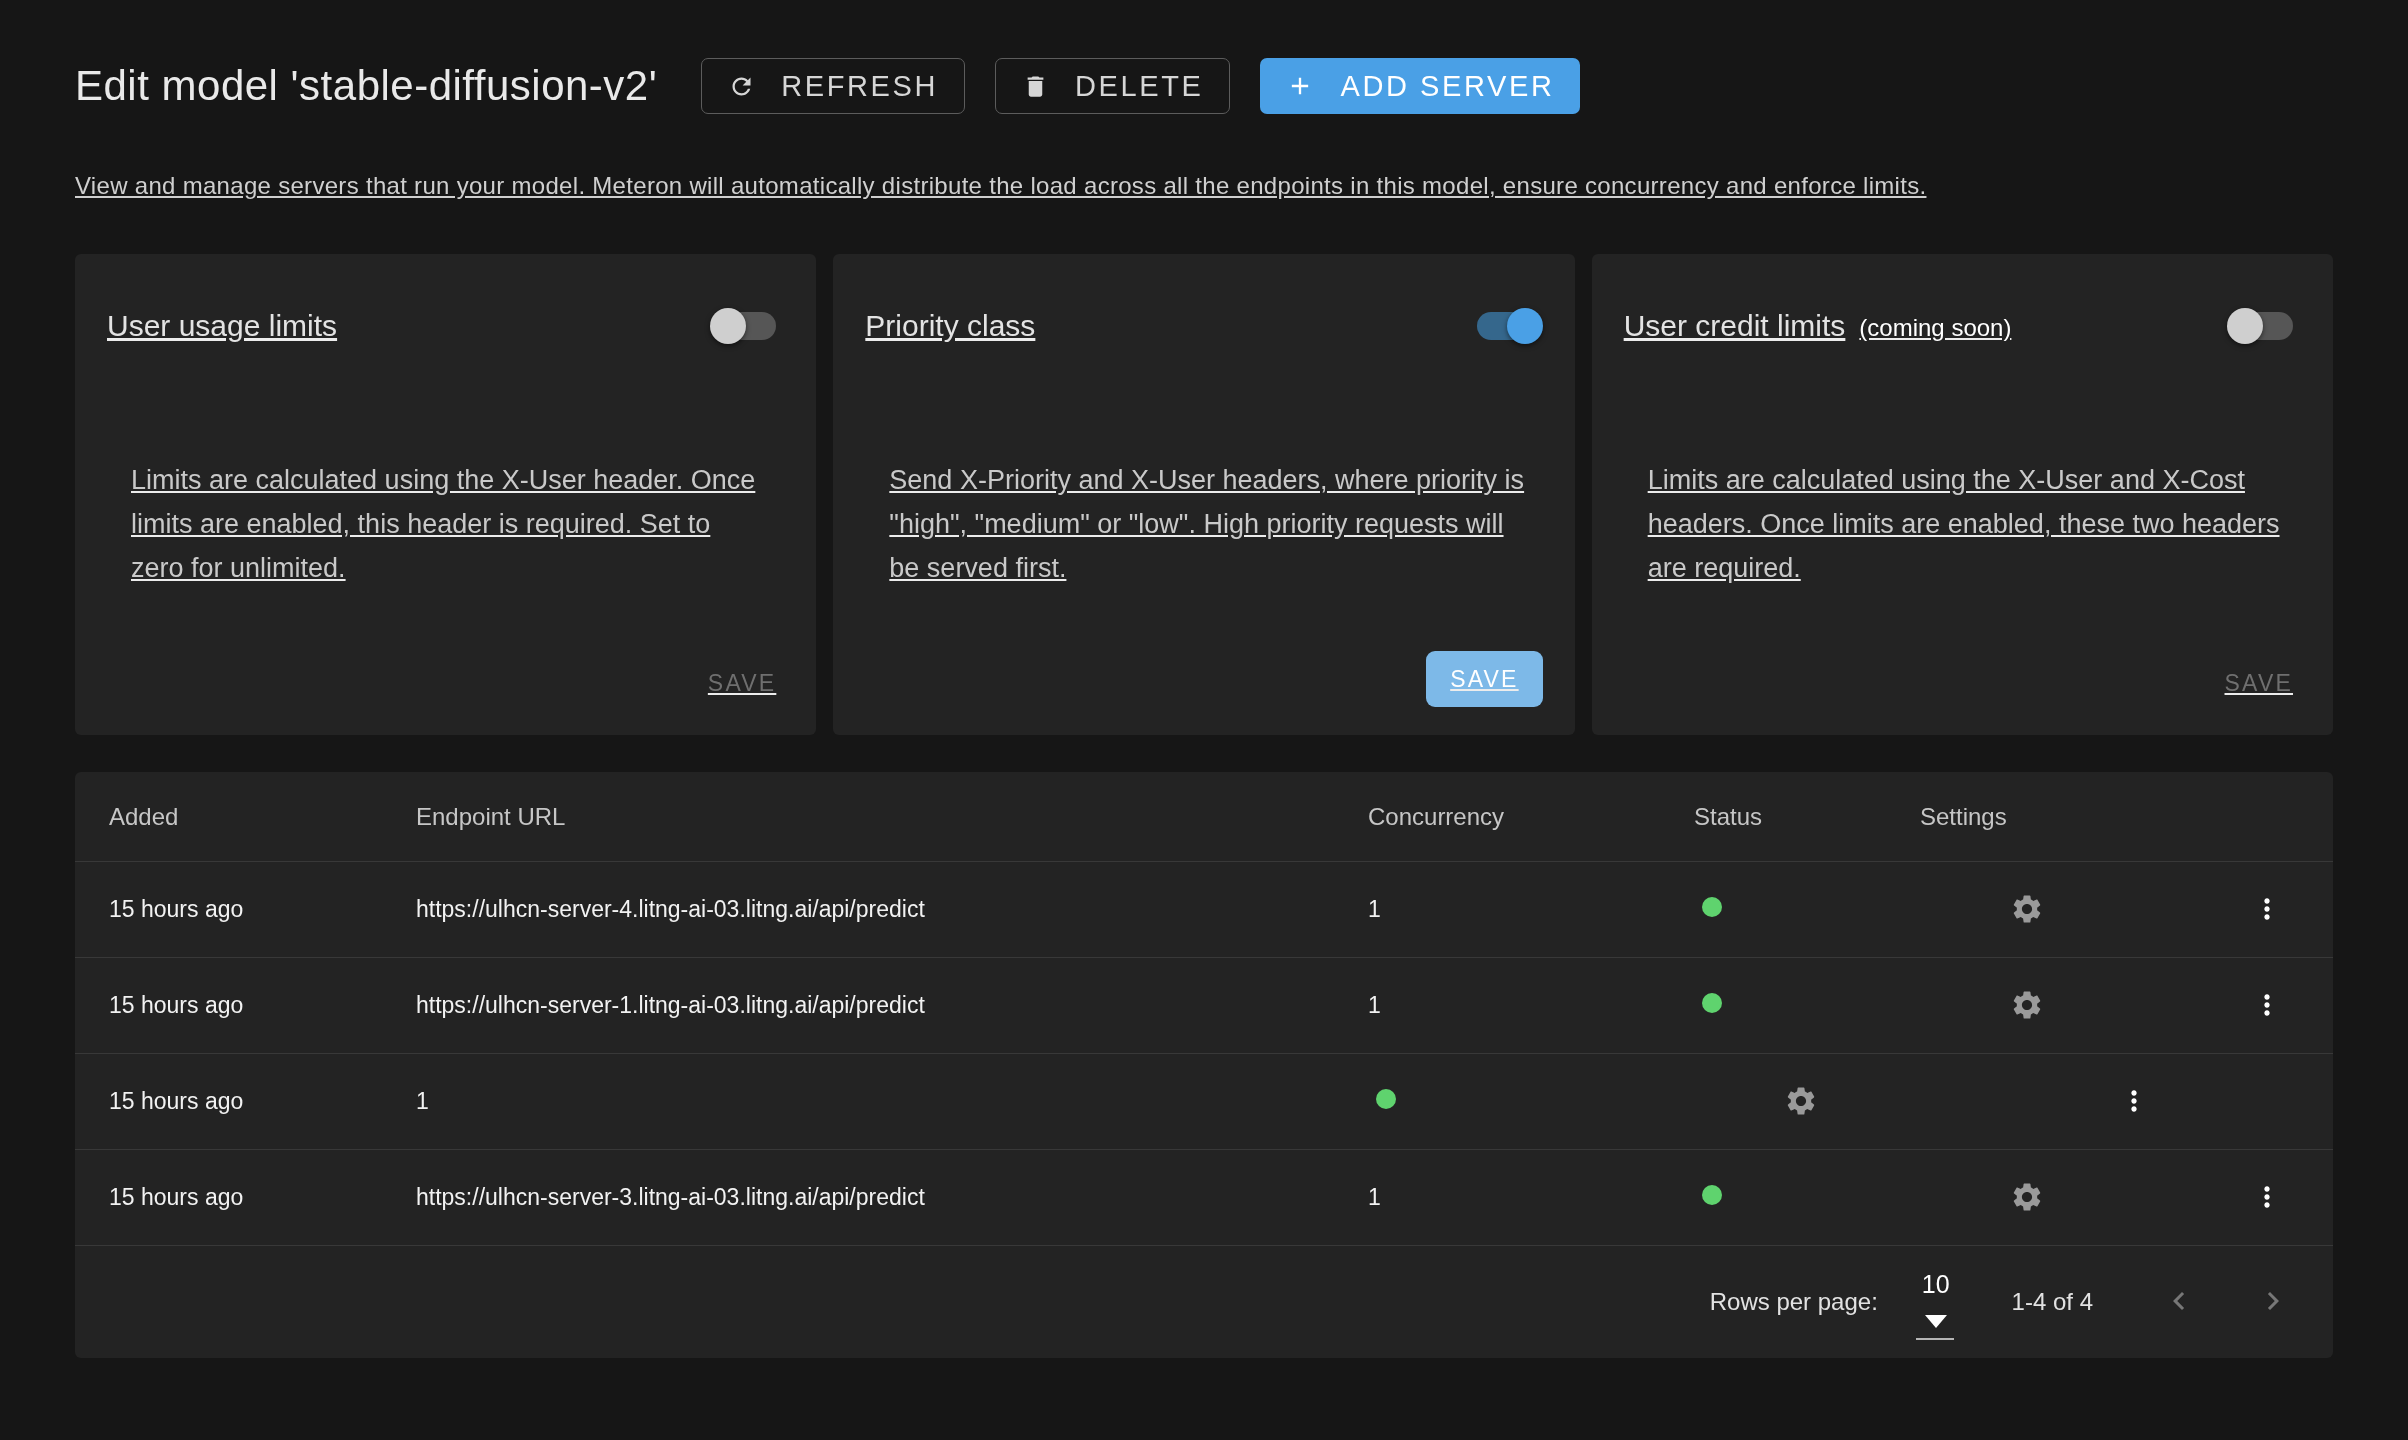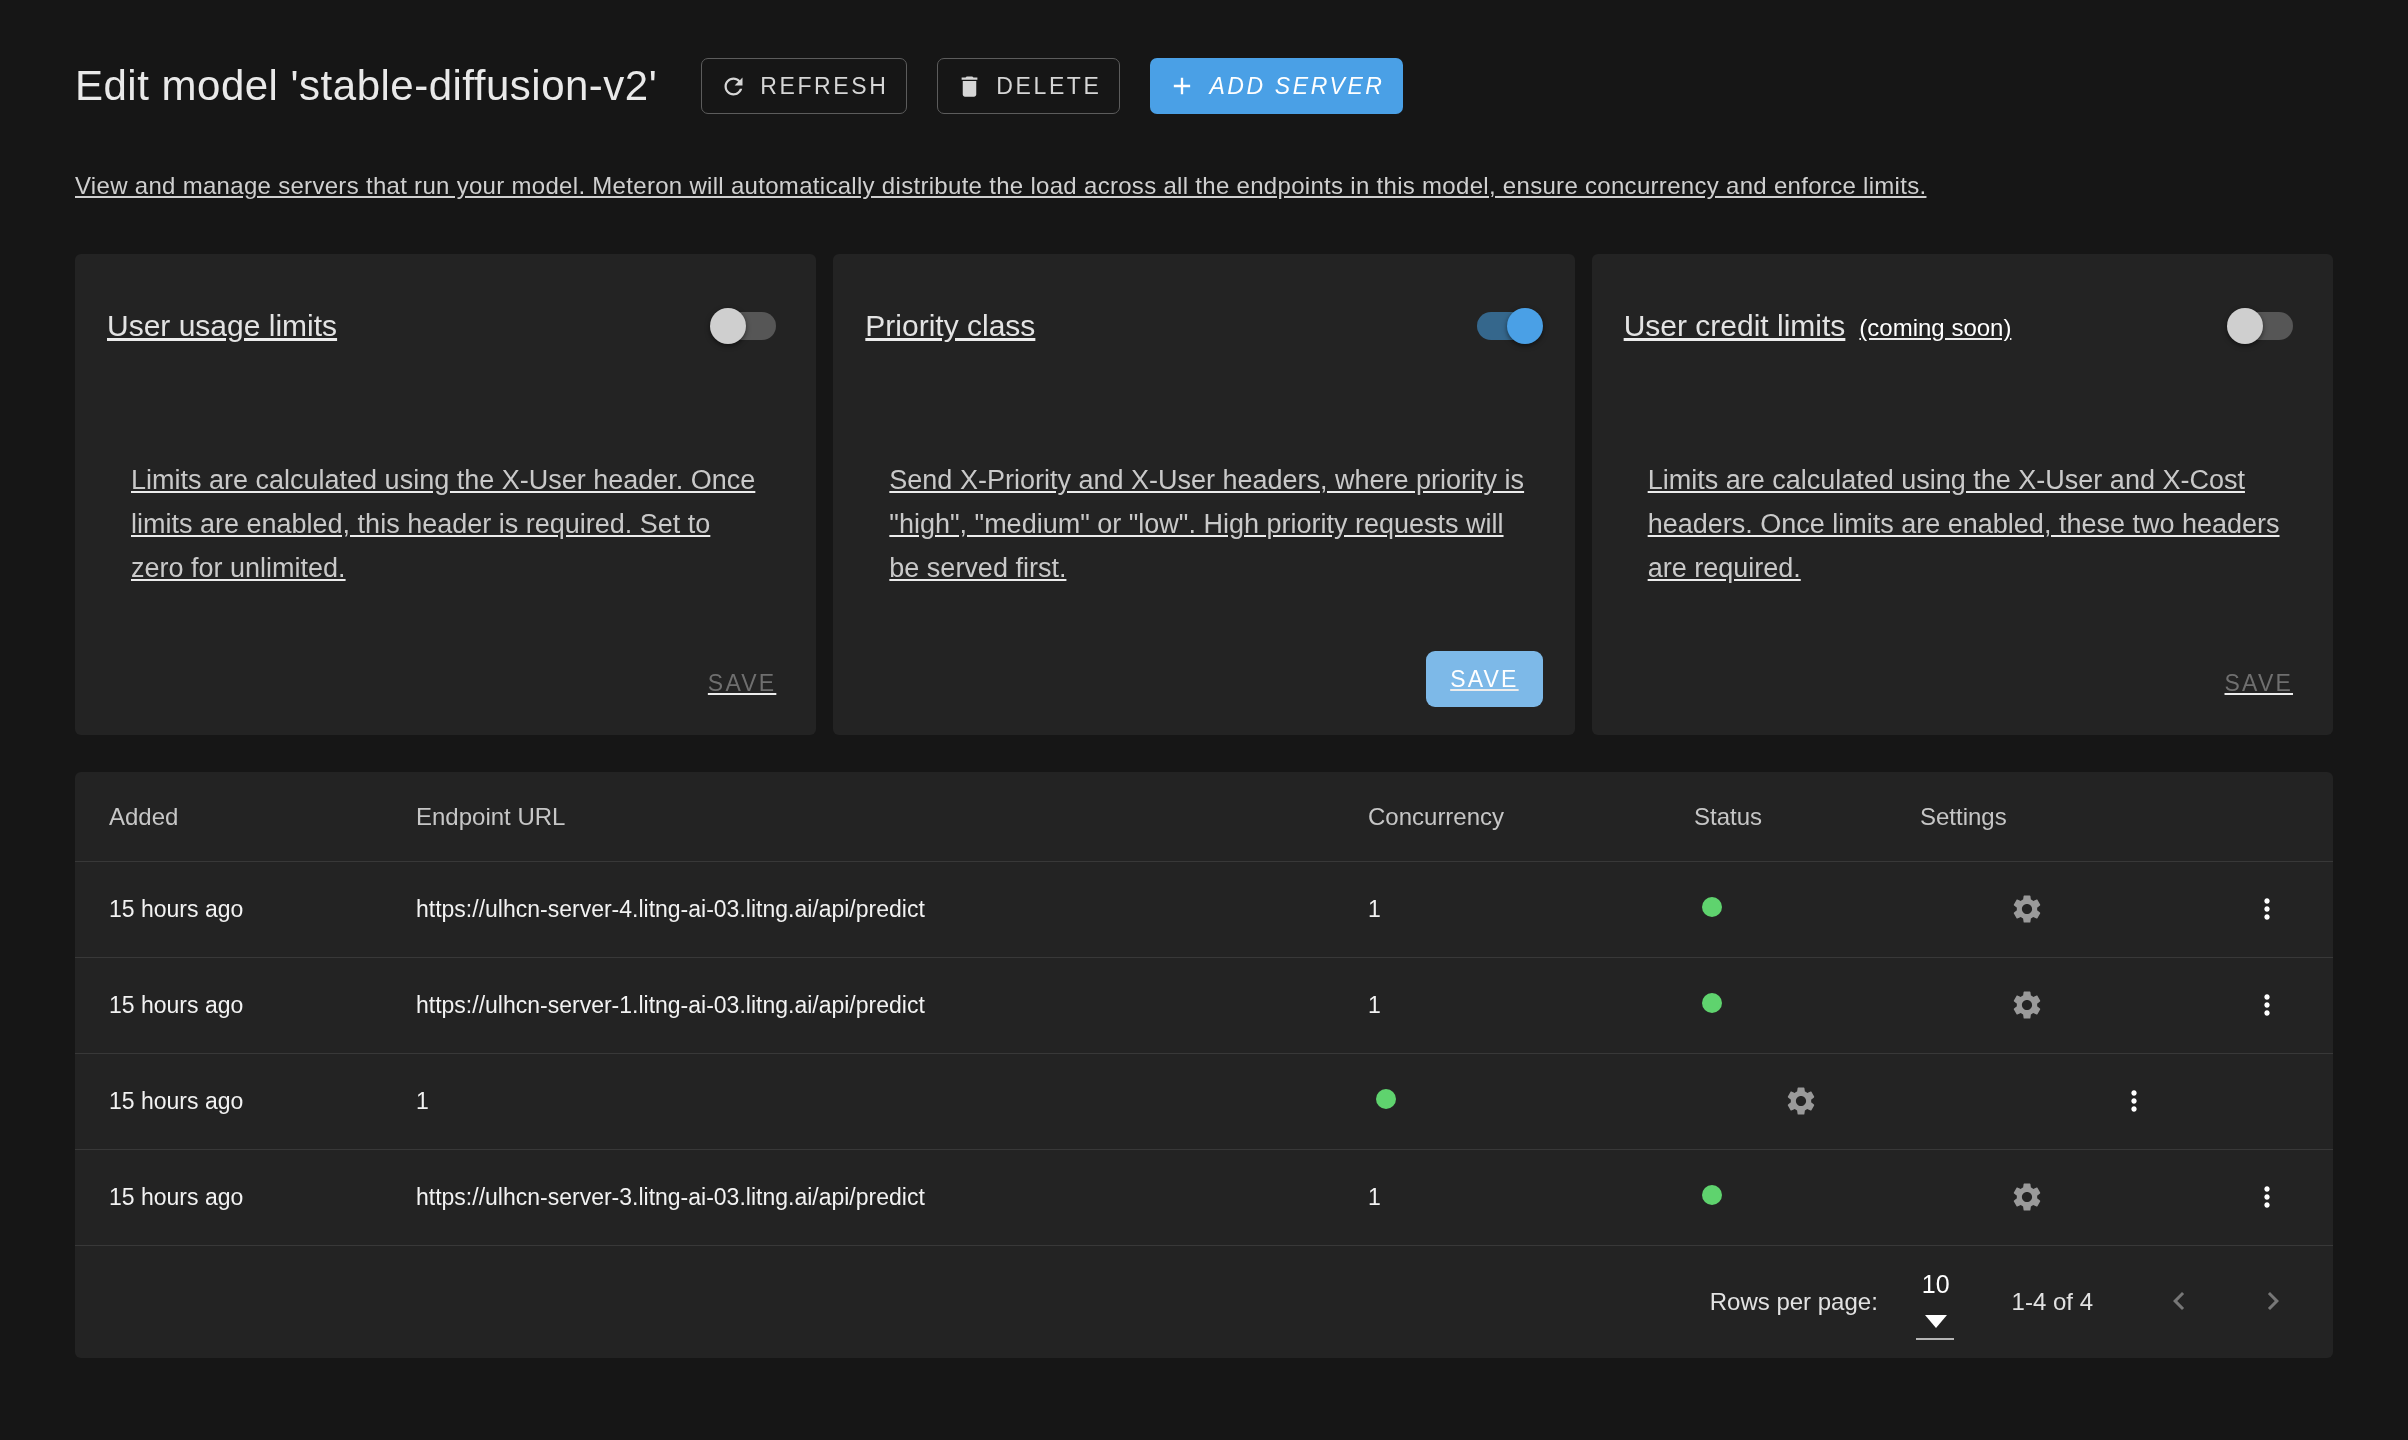--- a/index.html
+++ b/index.html
@@ -10,27 +10,27 @@
     color: #ececec;
     overflow: hidden;
   }
   .page { padding: 58px 75px 0 75px; }
 
   
   .header-row { display: flex; align-items: center; }
   .page-title { font-size: 42px; font-weight: 400; color: #e9e9e9; letter-spacing: 0.5px; }
   .toolbar { display: flex; align-items: center; margin-left: 44px; gap: 30px; }
   .btn {
-    height: 56px; display: inline-flex; align-items: center; gap: 13px;
-    padding: 0 18px; border-radius: 7px; cursor: pointer;
-    font-size: 23px; font-weight: 500; letter-spacing: 2.6px;
+    height: 56px; display: inline-flex; align-items: center; gap: 26px;
+    padding: 0 26px; border-radius: 7px; cursor: pointer;
+    font-size: 29px; font-weight: 500; letter-spacing: 2.6px;
     background: transparent; border: 1.5px solid #5c5c5c; color: #d6d6d6;
   }
   .btn svg { width: 27px; height: 27px; fill: currentColor; }
-  .btn.primary { background: #4aa0e6; border: none; color: #ffffff; font-style: italic; }
+  .btn.primary { background: #4aa0e6; border: none; color: #ffffff; }
 
   .subtitle { margin-top: 58px; font-size: 24px; color: #cfcfcf; letter-spacing: 0.3px; text-decoration: underline; }
 
   
   .cards { display: flex; gap: 17px; margin-top: 54px; text-decoration: underline; }
   .card {
     flex: 1; height: 481px; background: #232323; border-radius: 6px;
     padding: 52px 32px 28px 32px; display: flex; flex-direction: column;
   }
   .card-head { display: flex; align-items: center; justify-content: space-between; }

